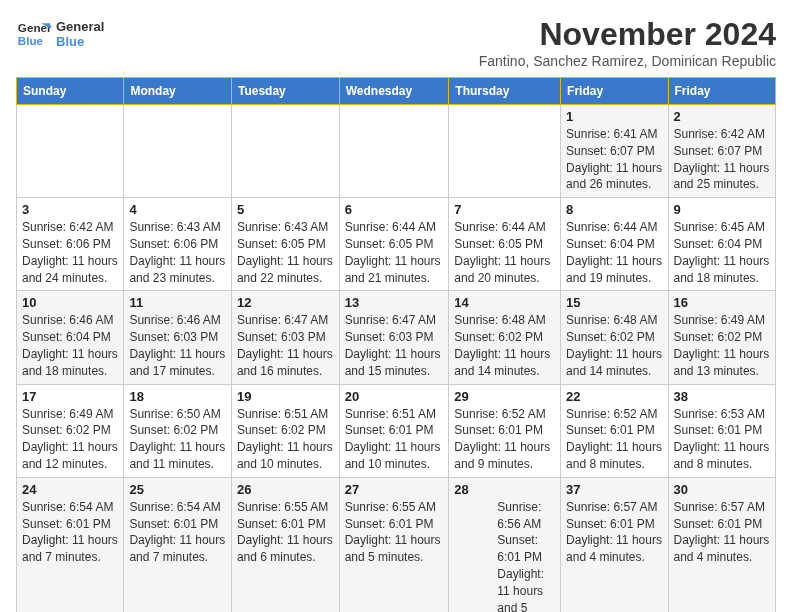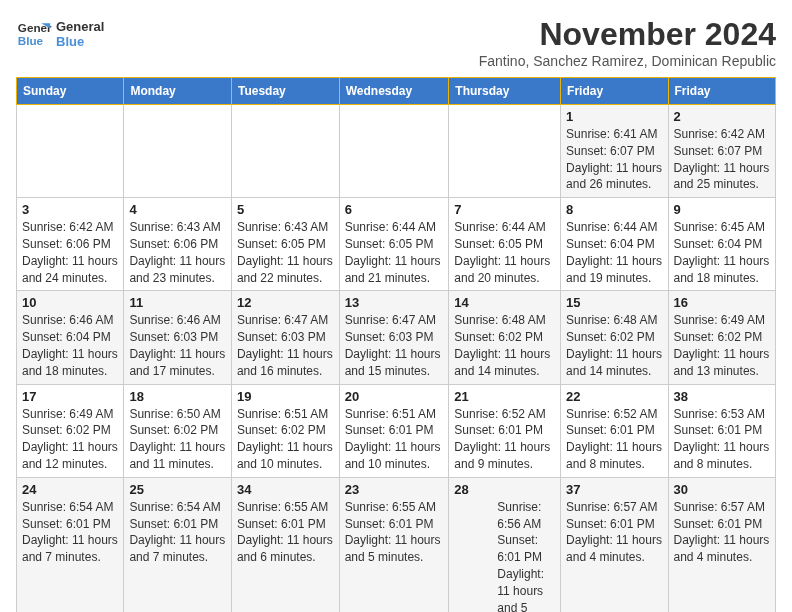--- a/index.html
+++ b/index.html
@@ -241,21 +241,21 @@
 Sunset: 6:02 PM
 Daylight: 11 hours and 10 minutes.</div>
         </td>
         <td>
           <span class="day-number">20</span>
           <div class="day-info" style="white-space: pre-line;">Sunrise: 6:51 AM
 Sunset: 6:01 PM
 Daylight: 11 hours and 10 minutes.</div>
         </td>
         <td>
-          <span class="day-number">21</span>
+          <span class="day-number">29</span>
           <div class="day-info" style="white-space: pre-line;">Sunrise: 6:52 AM
 Sunset: 6:01 PM
 Daylight: 11 hours and 9 minutes.</div>
         </td>
         <td>
           <span class="day-number">22</span>
           <div class="day-info" style="white-space: pre-line;">Sunrise: 6:52 AM
 Sunset: 6:01 PM
 Daylight: 11 hours and 8 minutes.</div>
         </td>
@@ -273,27 +273,27 @@
 Sunset: 6:01 PM
 Daylight: 11 hours and 7 minutes.</div>
         </td>
         <td>
           <span class="day-number">25</span>
           <div class="day-info" style="white-space: pre-line;">Sunrise: 6:54 AM
 Sunset: 6:01 PM
 Daylight: 11 hours and 7 minutes.</div>
         </td>
         <td>
-          <span class="day-number">34</span>
+          <span class="day-number">26</span>
           <div class="day-info" style="white-space: pre-line;">Sunrise: 6:55 AM
 Sunset: 6:01 PM
 Daylight: 11 hours and 6 minutes.</div>
         </td>
         <td>
-          <span class="day-number">23</span>
+          <span class="day-number">27</span>
           <div class="day-info" style="white-space: pre-line;">Sunrise: 6:55 AM
 Sunset: 6:01 PM
 Daylight: 11 hours and 5 minutes.</div>
         </td>
         <td>
           <span class="day-number">28</span>
           <div class="day-info" style="white-space: pre-line; margin-left: 43px;">Sunrise: 6:56 AM
 Sunset: 6:01 PM
 Daylight: 11 hours and 5 minutes.</div>
         </td>

